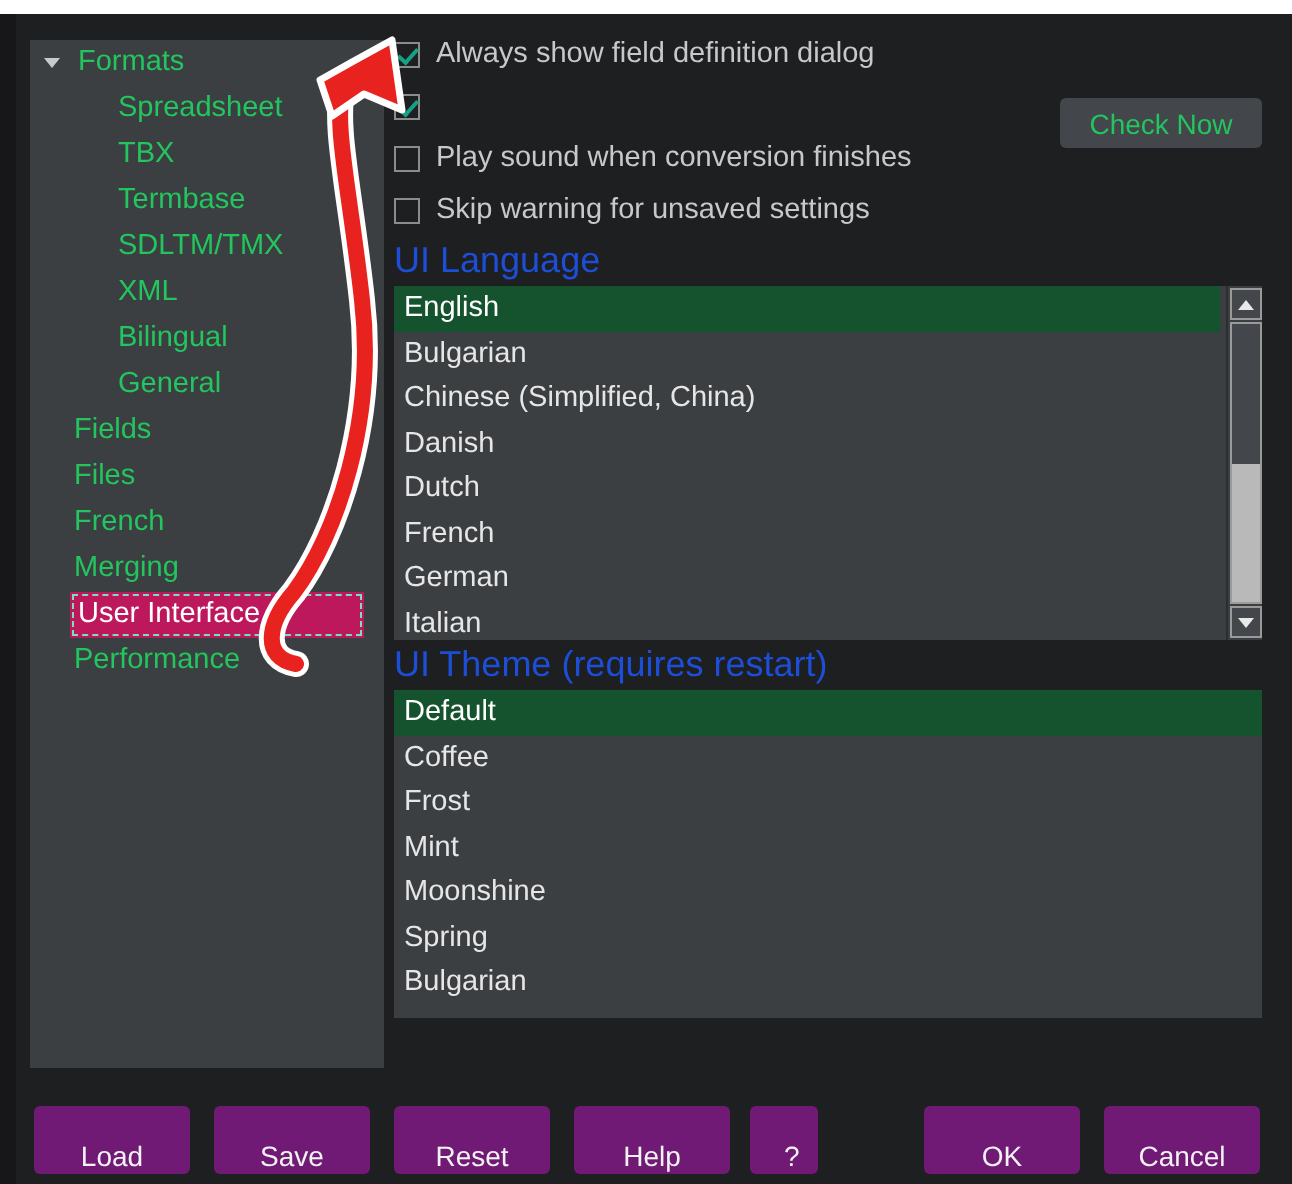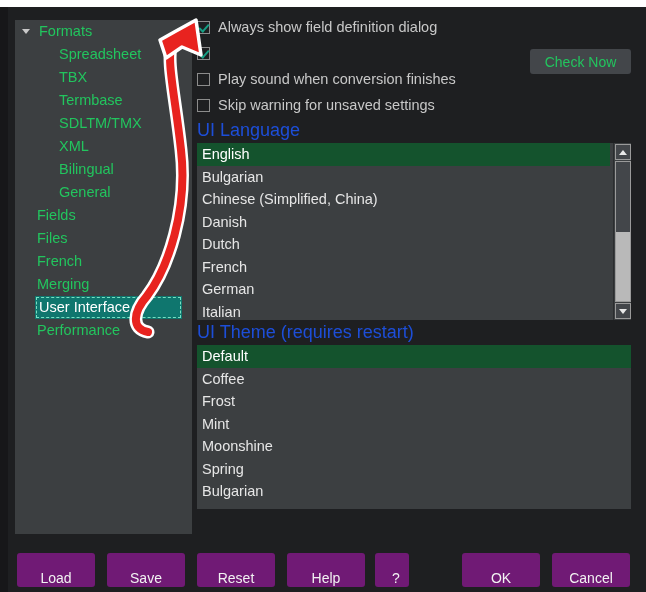--- a/index.html
+++ b/index.html
@@ -60,21 +60,21 @@
     color: #22c55e;
     font-size: 14.5px;
     white-space: nowrap;
     padding-left: 22px;
     box-sizing: border-box;
   }
   .tree-item.root { padding-left: 24px; }
   .tree-item.child { padding-left: 44px; }
   .tree-item.level1 { padding-left: 22px; }
   .tree-item.selected {
-    background: #0f766e;
+    background: #be185d;
     color: #ffffff;
     outline: 1px dashed #76e0c2;
     outline-offset: -2px;
     margin-left: 20px;
     padding-left: 4px;
     width: 147px;
   }
   .expander {
     position: absolute;
     left: 7px; top: 9px;

